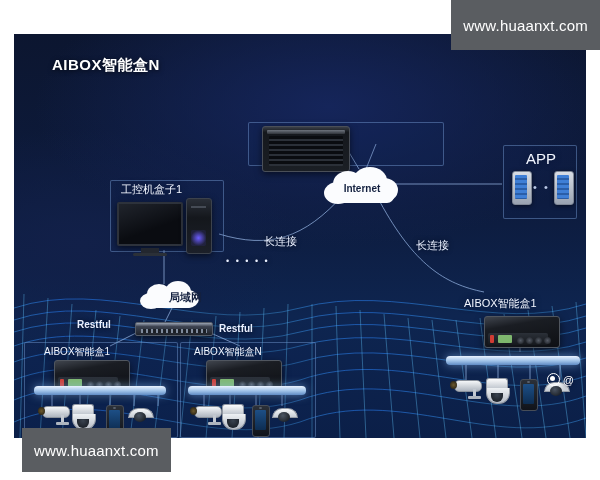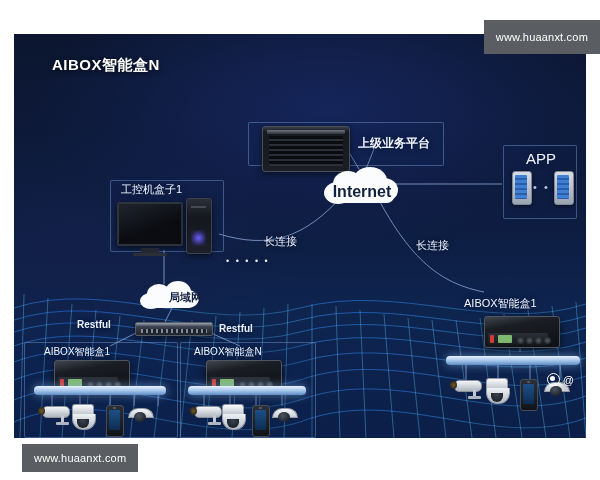--- a/index.html
+++ b/index.html
@@ -132,21 +132,21 @@
   .cloud{position:absolute;}
   .cloud .txt{position:absolute;width:100%;text-align:center;font-weight:bold;color:#13203f;}
 
   
   .edge-label{position:absolute;color:#eaf0ff;font-size:9px;white-space:nowrap;
     text-shadow:0 0 5px rgba(5,12,30,.95);}
   .edge-label.bold{font-weight:bold;}
 
   
   .wm{position:absolute;background:#5a5d61;color:#ffffff;
-    font-size:11px;letter-spacing:.2px;display:flex;align-items:center;padding:0 12px;margin-top:20px;}
+    font-size:15px;letter-spacing:.2px;display:flex;align-items:center;padding:8px 12px;}
   #wm-top{right:0;top:0;height:34px;}
   #wm-bottom{left:22px;bottom:8px;height:28px;}
 
   
   #credit{position:absolute;right:12px;bottom:52px;color:#ffffff;font-size:11px;
     display:flex;align-items:center;gap:3px;
     text-shadow:0 1px 4px rgba(0,0,30,.9);white-space:nowrap;}
   #credit .logo{display:inline-block;width:11px;height:11px;border-radius:50%;
     border:1px solid #ffffff;position:relative;}
   #credit .logo::after{content:"";position:absolute;left:2px;top:2px;width:5px;height:5px;
@@ -247,33 +247,32 @@
         <path d="M516,330 L516,346"></path>
           <path d="M546,330 L546,346"></path>
       </g>
     </svg>
 
     <div class="grp-box" style="left:234px;top:88px;width:194px;height:42px;"></div>
     <div class="dev rack" style="left:248px;top:92px;">
       <div class="bar"></div>
         <div class="slots"></div>
     </div>
-    <div class="node-label" style="left:344px;top:101px;font-size:12px;font-weight:bold;">上级业务平台</div>
 
     <div class="cloud" style="left:306px;top:132px;width:84px;height:44px;">
       <svg width="84" height="44" viewBox="0 0 84 44" xmlns="http://www.w3.org/2000/svg">
         <g fill="#fbfcfe">
           <ellipse cx="28" cy="18" rx="15" ry="13"></ellipse>
           <ellipse cx="50" cy="15" rx="17" ry="14"></ellipse>
           <ellipse cx="64" cy="24" rx="14" ry="12"></ellipse>
           <ellipse cx="18" cy="27" rx="14" ry="11"></ellipse>
           <rect x="12" y="22" width="62" height="15" rx="7"></rect>
         </g>
       </svg>
-      <div class="txt" style="top:17px;font-size:16px;">Internet</div>
+      <div class="txt" style="top:17px;font-size:10px;">Internet</div>
     </div>
 
     <div class="grp-box" style="left:489px;top:111px;width:72px;height:72px;"></div>
     <div class="node-label" style="left:512px;top:116px;font-size:15px;">APP</div>
     <div class="dev phone" style="left:498px;top:137px;">
         <div class="scr"></div>
       </div>
     <div class="dots" style="left:519px;top:147px;">• • •</div>
     <div class="dev phone" style="left:540px;top:137px;">
         <div class="scr"></div>

